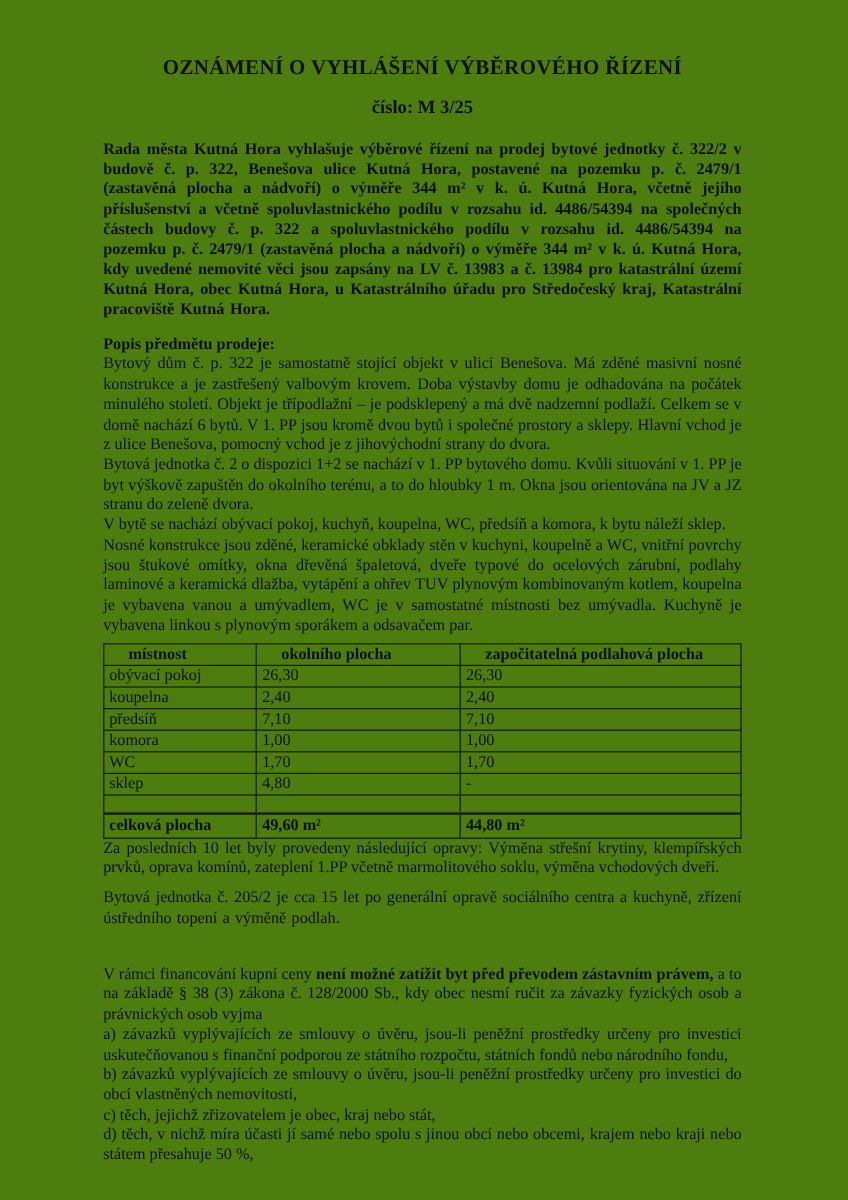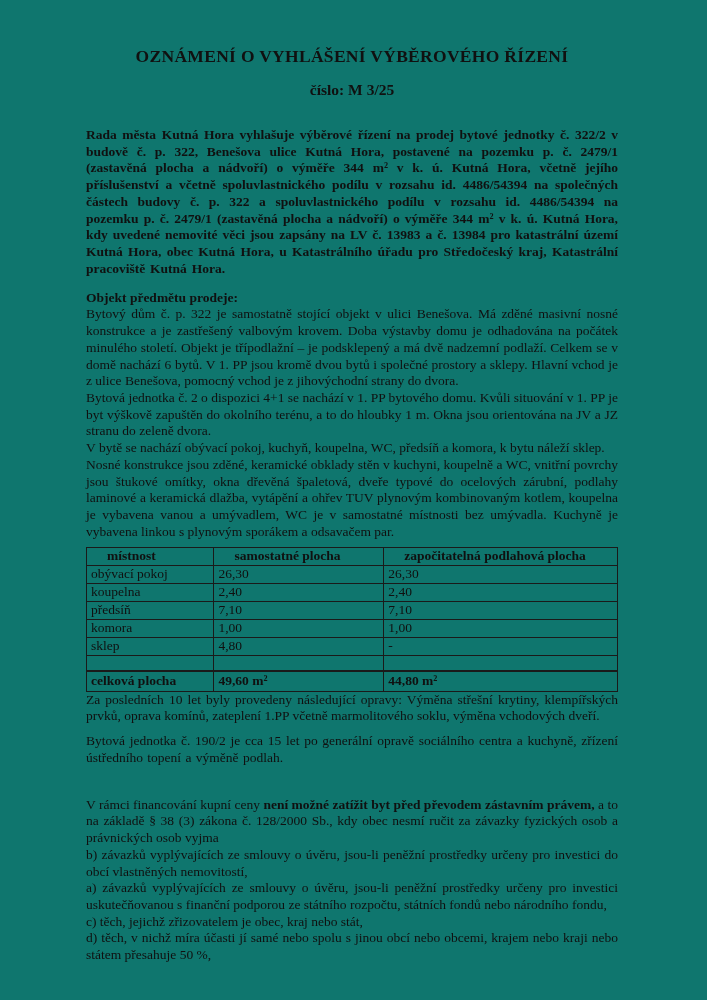--- a/index.html
+++ b/index.html
@@ -12,34 +12,34 @@
     height: 1000px;
     overflow: hidden;
     font-family: "Liberation Serif", "DejaVu Serif", serif;
     color: #101010;
   }
   .page {
     box-sizing: border-box;
     width: 707px;
     height: 1000px;
     padding: 46px 89px 20px 86px;
-    background: #0f766e;
+    background: #4d7c0f;
   }
   .doc-title {
     font-size: 17.5px;
     font-weight: bold;
     text-align: center;
     letter-spacing: 0.3px;
     margin: 0 0 14px 0;
   }
   .doc-number {
     font-size: 15.5px;
     font-weight: bold;
     text-align: center;
-    margin: 0 0 28px 0;
+    margin: 0 0 17px 0;
   }
   p {
     margin: 0;
     font-size: 13.5px;
     line-height: 1.24;
     text-align: justify;
   }
   .intro {
     font-weight: bold;
     word-spacing: 1.5px;
@@ -87,37 +87,37 @@
 </head>
 <body>
 
 <div class="page">
 
   <h1 class="doc-title">OZNÁMENÍ O VYHLÁŠENÍ VÝBĚROVÉHO ŘÍZENÍ</h1>
   <h2 class="doc-number">číslo: M 3/25</h2>
 
   <p class="intro">Rada města Kutná Hora vyhlašuje výběrové řízení na prodej bytové jednotky č. 322/2 v budově č. p. 322, Benešova ulice Kutná Hora, postavené na pozemku p. č. 2479/1 (zastavěná plocha a nádvoří) o výměře 344 m² v k. ú. Kutná Hora, včetně jejího příslušenství a včetně spoluvlastnického podílu v rozsahu id. 4486/54394 na společných částech budovy č. p. 322 a spoluvlastnického podílu v rozsahu id. 4486/54394 na pozemku p. č. 2479/1 (zastavěná plocha a nádvoří) o výměře 344 m² v k. ú. Kutná Hora, kdy uvedené nemovité věci jsou zapsány na LV č. 13983 a č. 13984 pro katastrální území Kutná Hora, obec Kutná Hora, u Katastrálního úřadu pro Středočeský kraj, Katastrální pracoviště Kutná Hora.</p>
 
-  <p class="section-heading">Objekt předmětu prodeje:</p>
+  <p class="section-heading">Popis předmětu prodeje:</p>
 
   <p>Bytový dům č. p. 322 je samostatně stojící objekt v ulici Benešova. Má zděné masivní nosné konstrukce a je zastřešený valbovým krovem. Doba výstavby domu je odhadována na počátek minulého století. Objekt je třípodlažní – je podsklepený a má dvě nadzemní podlaží. Celkem se v domě nachází 6 bytů. V 1. PP jsou kromě dvou bytů i společné prostory a sklepy. Hlavní vchod je z ulice Benešova, pomocný vchod je z jihovýchodní strany do dvora.</p>
-  <p>Bytová jednotka č. 2 o dispozici 4+1 se nachází v 1. PP bytového domu. Kvůli situování v 1. PP je byt výškově zapuštěn do okolního terénu, a to do hloubky 1 m. Okna jsou orientována na JV a JZ stranu do zeleně dvora.</p>
+  <p>Bytová jednotka č. 2 o dispozici 1+2 se nachází v 1. PP bytového domu. Kvůli situování v 1. PP je byt výškově zapuštěn do okolního terénu, a to do hloubky 1 m. Okna jsou orientována na JV a JZ stranu do zeleně dvora.</p>
   <p>V bytě se nachází obývací pokoj, kuchyň, koupelna, WC, předsíň a komora, k bytu náleží sklep.</p>
   <p>Nosné konstrukce jsou zděné, keramické obklady stěn v kuchyni, koupelně a WC, vnitřní povrchy jsou štukové omítky, okna dřevěná špaletová, dveře typové do ocelových zárubní, podlahy laminové a keramická dlažba, vytápění a ohřev TUV plynovým kombinovaným kotlem, koupelna je vybavena vanou a umývadlem, WC je v samostatné místnosti bez umývadla. Kuchyně je vybavena linkou s plynovým sporákem a odsavačem par.</p>
 
   <table class="area-table">
     <colgroup>
       <col class="col-room">
       <col class="col-area">
       <col class="col-count">
     </colgroup>
     <thead>
       <tr>
         <th>místnost</th>
-        <th>samostatné plocha</th>
+        <th>okolního plocha</th>
         <th>započitatelná podlahová plocha</th>
       </tr>
     </thead>
     <tbody>
       <tr>
         <td>obývací pokoj</td>
         <td>26,30</td>
         <td>26,30</td>
       </tr>
       <tr>
@@ -129,40 +129,45 @@
         <td>předsíň</td>
         <td>7,10</td>
         <td>7,10</td>
       </tr>
       <tr>
         <td>komora</td>
         <td>1,00</td>
         <td>1,00</td>
       </tr>
       <tr>
+        <td>WC</td>
+        <td>1,70</td>
+        <td>1,70</td>
+      </tr>
+      <tr>
         <td>sklep</td>
         <td>4,80</td>
         <td>-</td>
       </tr>
       <tr class="empty-row">
         <td></td>
         <td></td>
         <td></td>
       </tr>
       <tr class="total-row">
         <td>celková plocha</td>
         <td>49,60 m²</td>
         <td>44,80 m²</td>
       </tr>
     </tbody>
   </table>
 
   <p class="repairs">Za posledních 10 let byly provedeny následující opravy: Výměna střešní krytiny, klempířských prvků, oprava komínů, zateplení 1.PP včetně marmolitového soklu, výměna vchodových dveří.</p>
-  <p class="renovation">Bytová jednotka č. 190/2 je cca 15 let po generální opravě sociálního centra a kuchyně, zřízení ústředního topení a výměně podlah.</p>
+  <p class="renovation">Bytová jednotka č. 205/2 je cca 15 let po generální opravě sociálního centra a kuchyně, zřízení ústředního topení a výměně podlah.</p>
 
   <p class="financing-lead"><span>V rámci financování kupní ceny </span><span class="b">není možné zatížit byt před převodem zástavním právem,</span><span> a to na základě § 38 (3) zákona č. 128/2000 Sb., kdy obec nesmí ručit za závazky fyzických osob a právnických osob vyjma</span></p>
 
+  <p class="fin-item">a) závazků vyplývajících ze smlouvy o úvěru, jsou-li peněžní prostředky určeny pro investici uskutečňovanou s finanční podporou ze státního rozpočtu, státních fondů nebo národního fondu,</p>
   <p class="fin-item">b) závazků vyplývajících ze smlouvy o úvěru, jsou-li peněžní prostředky určeny pro investici do obcí vlastněných nemovitostí,</p>
-  <p class="fin-item">a) závazků vyplývajících ze smlouvy o úvěru, jsou-li peněžní prostředky určeny pro investici uskutečňovanou s finanční podporou ze státního rozpočtu, státních fondů nebo národního fondu,</p>
   <p class="fin-item">c) těch, jejichž zřizovatelem je obec, kraj nebo stát,</p>
   <p class="fin-item">d) těch, v nichž míra účasti jí samé nebo spolu s jinou obcí nebo obcemi, krajem nebo kraji nebo státem přesahuje 50 %,</p>
 
 </div>
 
 </body></html>

